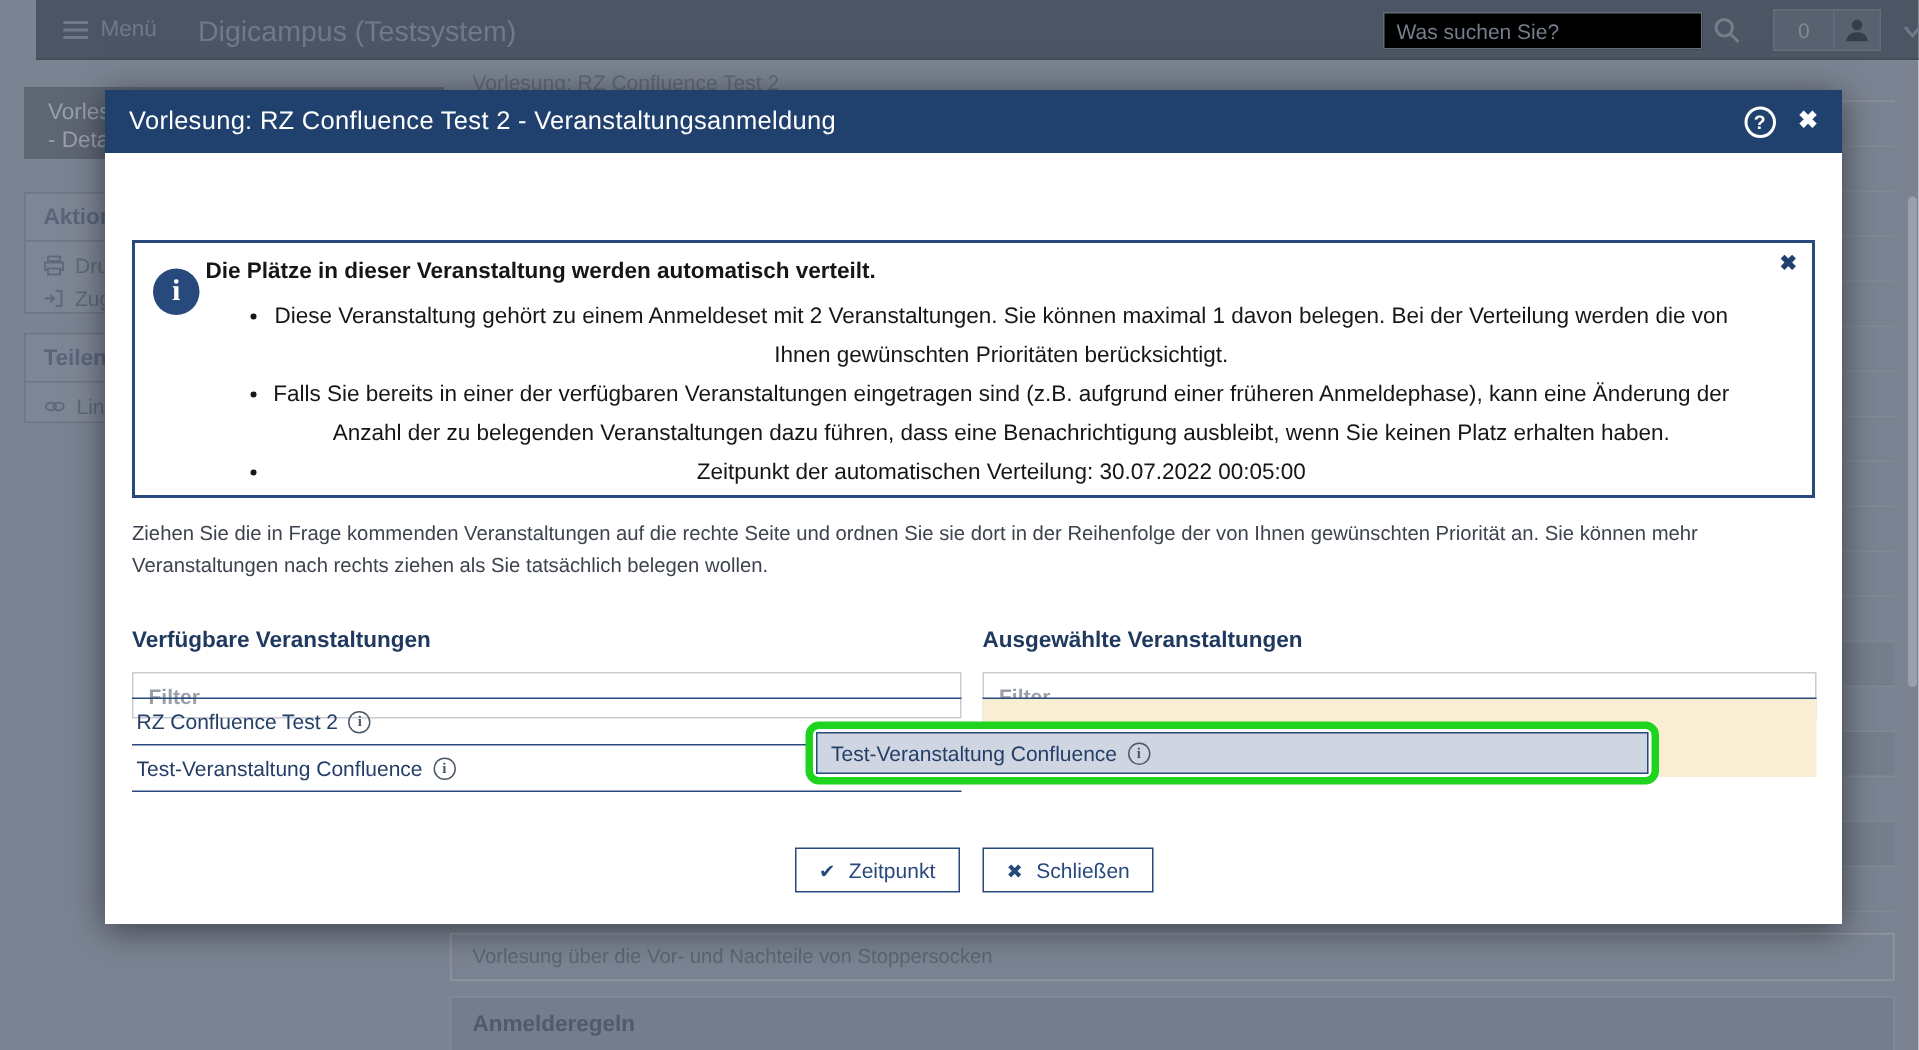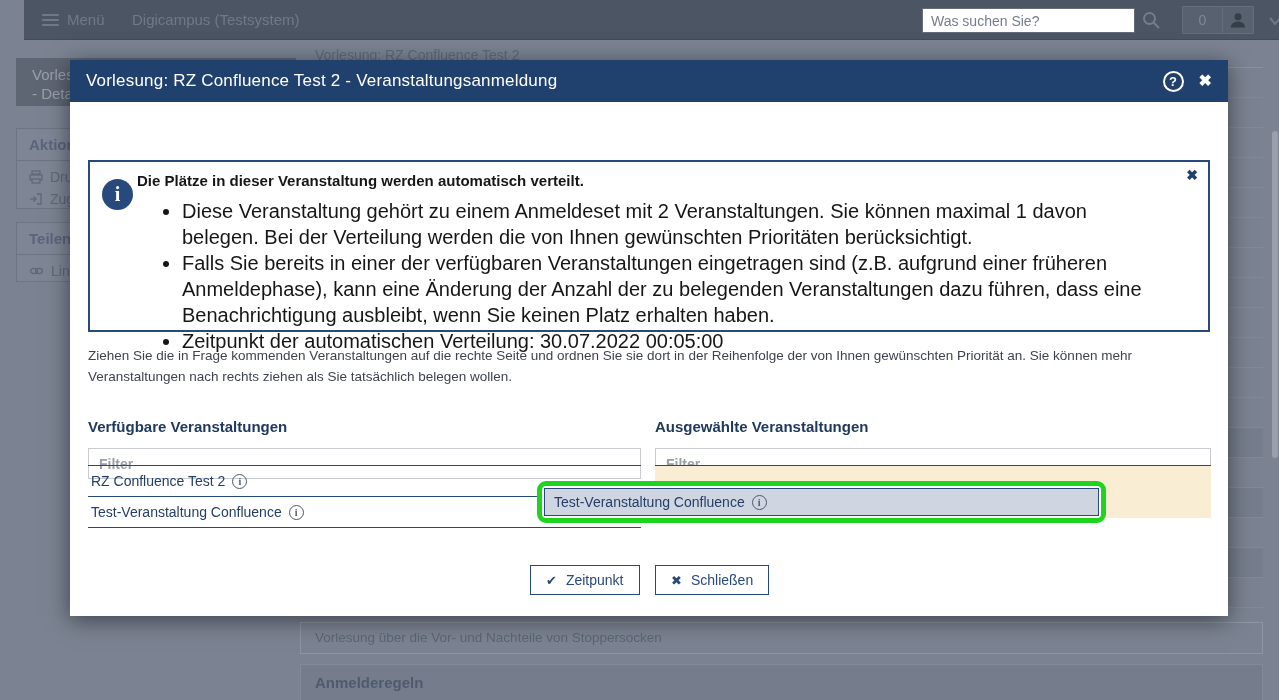--- a/index.html
+++ b/index.html
@@ -12,24 +12,24 @@
   }
 
   
   .topbar {
     position:absolute; left:0; top:0; width:1279px; height:40px;
     background:#4c5563; border-bottom:1px solid #424b59;margin-left:24px;
   }
   .hamburger { position:absolute; left:18px; top:14px; width:17px; height:12px; cursor:pointer; }
   .hamburger span { display:block; height:2px; background:#70798a; margin-bottom:3px; border-radius:1px; }
   .tb-menu { position:absolute; left:43px; top:11px; font-size:15px; color:#70798a; }
-  .tb-title { position:absolute; left:108px; top:11px; font-size:15px; color:#70798a; }
+  .tb-title { position:absolute; left:108px; top:11px; font-size:19px; color:#70798a; }
   .tb-search {
     position:absolute; left:898px; top:8px; width:213px; height:25px;
-    background:#ffffff; border:1px solid #646d7b; color:#79828f;
+    background:#000000; border:1px solid #646d7b; color:#79828f;
     font-size:14px; padding:0 8px; font-family:"Liberation Sans",sans-serif; outline:none;
   }
   .tb-search::placeholder { color:#747d8b; }
   .tb-search-icon { position:absolute; left:1117px; top:10px; width:20px; height:20px; }
   .tb-widget {
     position:absolute; left:1158px; top:6px; width:72px; height:28px;
     background:#58616f; border:1px solid #646d7b; display:flex; align-items:center;
   }
   .tb-count { width:39px; text-align:center; color:#7f8896; font-size:14px; }
   .tb-divider { width:1px; height:28px; background:#646d7b; }
@@ -103,21 +103,21 @@
     border-radius:50%; background:#28497c; color:#fff;
     font-family:"Liberation Serif", serif; font-weight:bold; font-size:20px;
     display:flex; align-items:center; justify-content:center;
   }
   .info-heading { position:absolute; left:47px; top:10px; font-size:15px; font-weight:bold; color:#161616; }
   .info-close { position:absolute; right:10px; top:5px; font-size:14px; font-weight:bold; color:#20406e; cursor:pointer; }
   .info-bullets {
     position:absolute; left:47px; top:36px; width:1016px;
     padding-left:45px; list-style:disc;
   }
-  .info-bullets li { font-size:20px; color:#161616; line-height:26px; }
+  .info-bullets li { font-size:15px; color:#161616; line-height:26px;text-align:center; }
 
   .instruction {
     position:absolute; left:18px; top:243px; width:1072px;
     font-size:13.5px; color:#3d434e; line-height:21px;
   }
 
   .col-header { font-size:15px; font-weight:bold; color:#20395e; }
   .col-left  { position:absolute; left:18px;  top:316px; width:553px; }
   .col-right { position:absolute; left:585px; top:316px; width:556px; }
   .filter-input {

